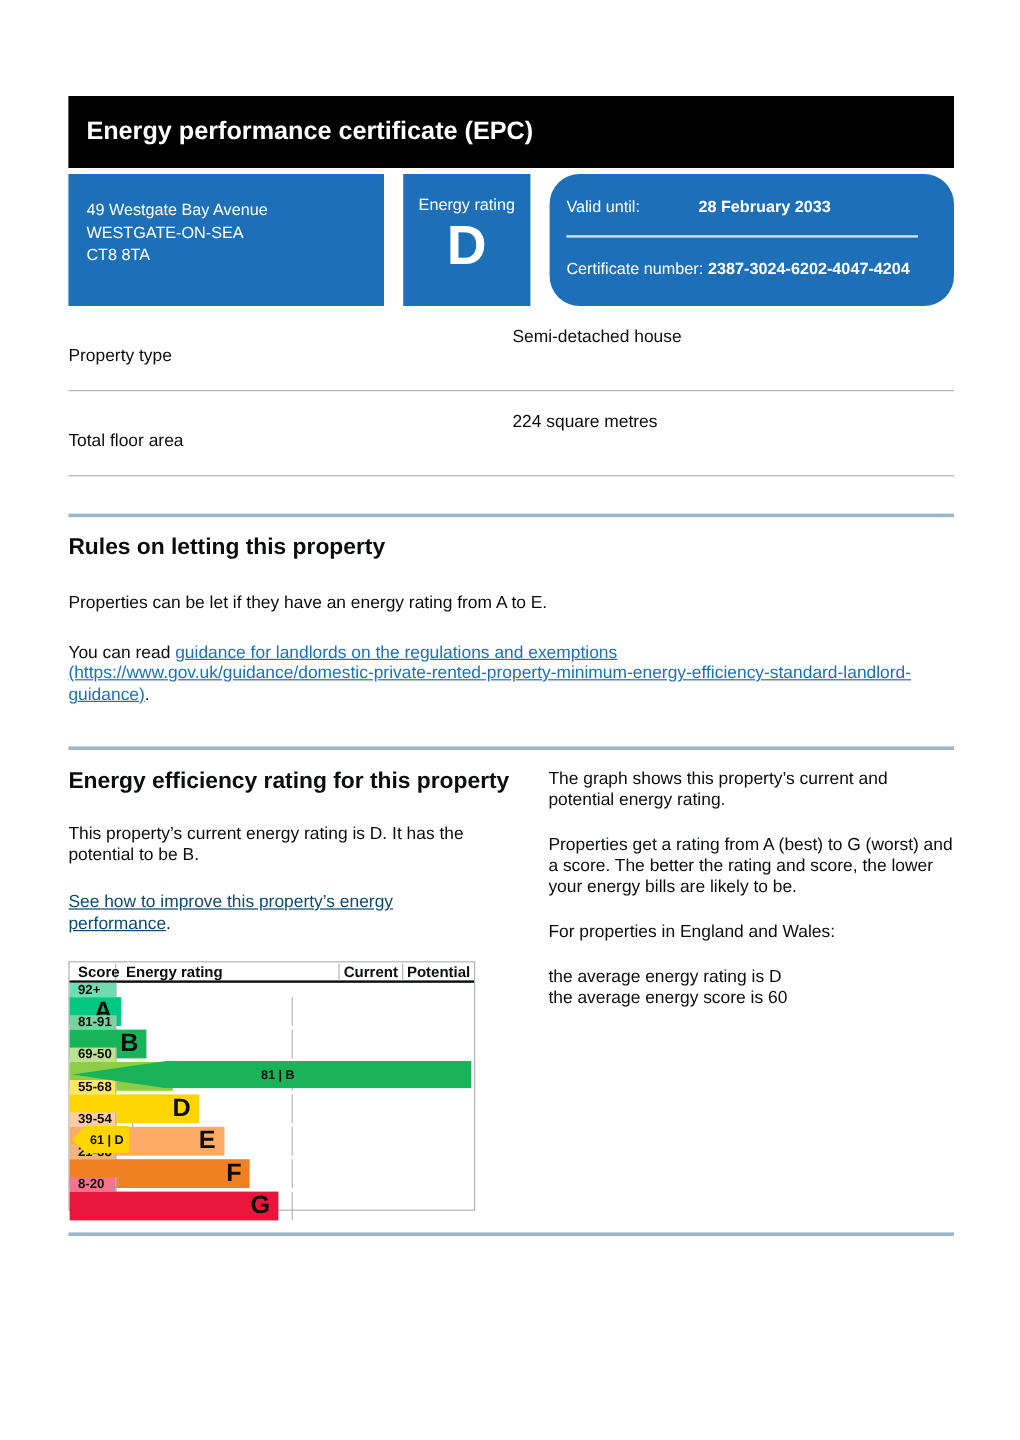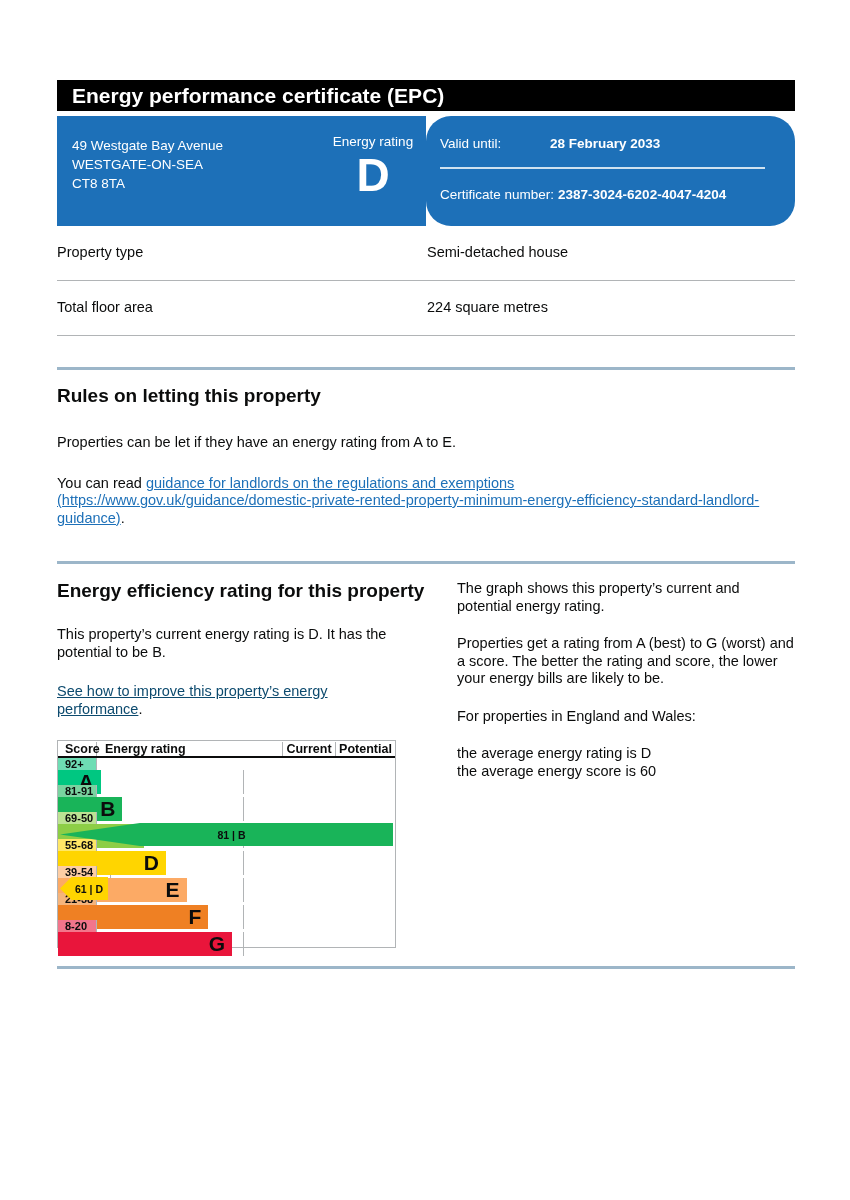--- a/index.html
+++ b/index.html
@@ -14,34 +14,34 @@
     position: absolute;
     left: 57px;
     top: 80px;
     width: 738px;
   }
 
   
   .banner {
     background: #000000;
     color: #ffffff;
-    height: 31px;
+    height: 60px;
     display: flex;
     align-items: center;
     padding-left: 15px;
     font-size: 21px;
     font-weight: bold;
   }
 
   
   .summary {
     margin-top: 5px;
     height: 110px;
     display: flex;
-    gap: 0;
+    gap: 16px;
     background: #ffffff;
   }
   .summary .panel { background: #1d70b8; color: #ffffff; }
   .panel-address {
     width: 263px;
     padding: 20px 12px 0 15px;
     font-size: 13.5px;
     line-height: 19px;
   }
   .panel-rating {
@@ -68,21 +68,21 @@
     margin: 16px 0 18px 0;
   }
   .cert-row .val { font-weight: bold; margin-left: 4px; }
 
   
   .detail-row {
     display: flex;
     border-bottom: 1px solid #b1b4b6;
     font-size: 14.5px;
   }
-  .detail-row .d-label { width: 370px; padding: 18px 0 20px 0; }
+  .detail-row .d-label { width: 370px; padding: 34px 0 20px 0; }
   .detail-row .d-value { flex: 1; padding: 18px 0 20px 0; }
 
   .section-divider {
     border: none;
     border-top: 3px solid #9cb6c9;
     margin: 0;
   }
   .divider-1 { margin-top: 31px; }
   .divider-2 { margin-top: 34px; }
   .divider-3 { margin-top: 18px; }

